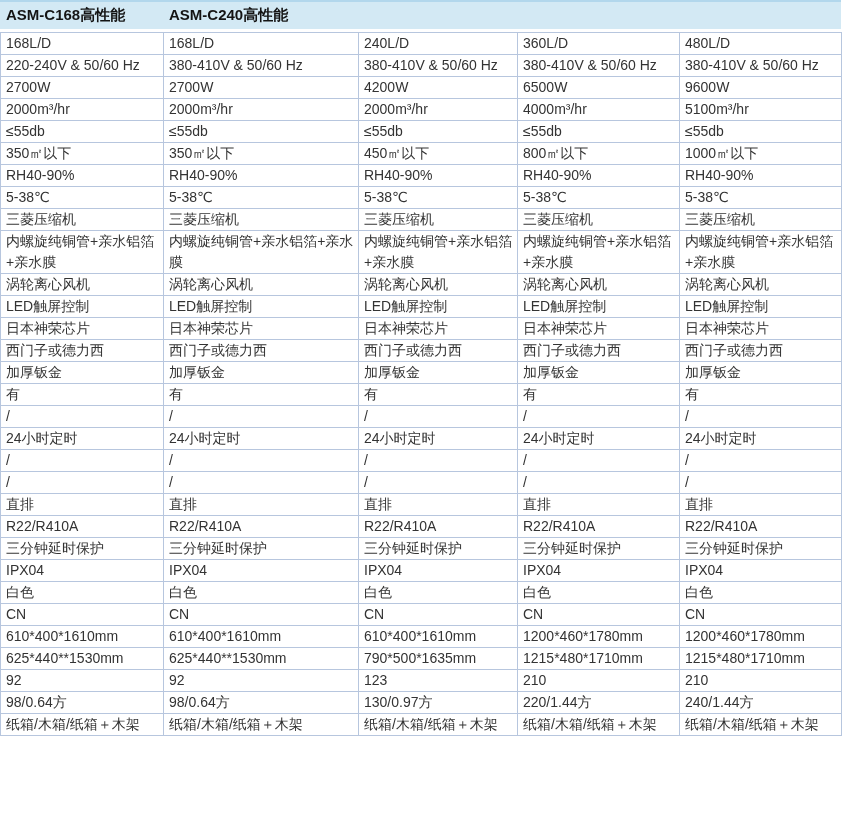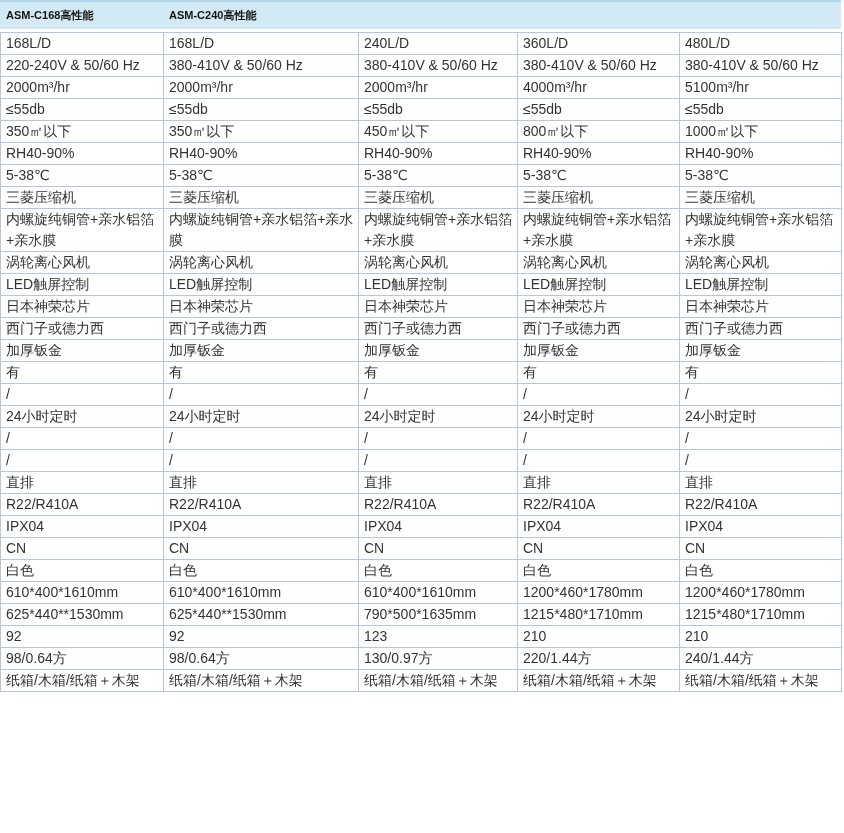--- a/index.html
+++ b/index.html
@@ -20,21 +20,21 @@
     display: flex;
     width: 841px;
     background: #d3e9f4;
     border-top: 2px solid #b2d7ec;
     height: 27px;
     align-items: center;
   }
   .header-cell {
     box-sizing: border-box;
     padding-left: 6px;
-    font-size: 11px;
+    font-size: 15px;
     font-weight: bold;
     color: #141414;
     white-space: nowrap;
     overflow: hidden;
     flex: 0 0 auto;
   }
   .header-cell.c0 { width: 163px; }
   .header-cell.c1 { width: 195px; }
   .header-cell.c2 { width: 159px; }
   .header-cell.c3 { width: 162px; }
@@ -92,20 +92,27 @@
           <td>480L/D</td>
         </tr>
         <tr>
           <td>220-240V &amp; 50/60 Hz</td>
           <td>380-410V &amp; 50/60 Hz</td>
           <td>380-410V &amp; 50/60 Hz</td>
           <td>380-410V &amp; 50/60 Hz</td>
           <td>380-410V &amp; 50/60 Hz</td>
         </tr>
         <tr>
+          <td>2700W</td>
+          <td>2700W</td>
+          <td>4200W</td>
+          <td>6500W</td>
+          <td>9600W</td>
+        </tr>
+        <tr>
           <td>2000m³/hr</td>
           <td>2000m³/hr</td>
           <td>2000m³/hr</td>
           <td>4000m³/hr</td>
           <td>5100m³/hr</td>
         </tr>
         <tr>
           <td>≤55db</td>
           <td>≤55db</td>
           <td>≤55db</td>
@@ -225,39 +232,46 @@
           <td>直排</td>
         </tr>
         <tr>
           <td>R22/R410A</td>
           <td>R22/R410A</td>
           <td>R22/R410A</td>
           <td>R22/R410A</td>
           <td>R22/R410A</td>
         </tr>
         <tr>
-          <td>IPX04</td>
-          <td>IPX04</td>
-          <td>IPX04</td>
-          <td>IPX04</td>
-          <td>IPX04</td>
-        </tr>
-        <tr>
-          <td>CN</td>
-          <td>CN</td>
-          <td>CN</td>
-          <td>CN</td>
-          <td>CN</td>
-        </tr>
-        <tr>
-          <td>白色</td>
-          <td>白色</td>
-          <td>白色</td>
-          <td>白色</td>
-          <td>白色</td>
+          <td>三分钟延时保护</td>
+          <td>三分钟延时保护</td>
+          <td>三分钟延时保护</td>
+          <td>三分钟延时保护</td>
+          <td>三分钟延时保护</td>
+        </tr>
+        <tr>
+          <td>IPX04</td>
+          <td>IPX04</td>
+          <td>IPX04</td>
+          <td>IPX04</td>
+          <td>IPX04</td>
+        </tr>
+        <tr>
+          <td>白色</td>
+          <td>白色</td>
+          <td>白色</td>
+          <td>白色</td>
+          <td>白色</td>
+        </tr>
+        <tr>
+          <td>CN</td>
+          <td>CN</td>
+          <td>CN</td>
+          <td>CN</td>
+          <td>CN</td>
         </tr>
         <tr>
           <td>610*400*1610mm</td>
           <td>610*400*1610mm</td>
           <td>610*400*1610mm</td>
           <td>1200*460*1780mm</td>
           <td>1200*460*1780mm</td>
         </tr>
         <tr>
           <td>625*440**1530mm</td>

